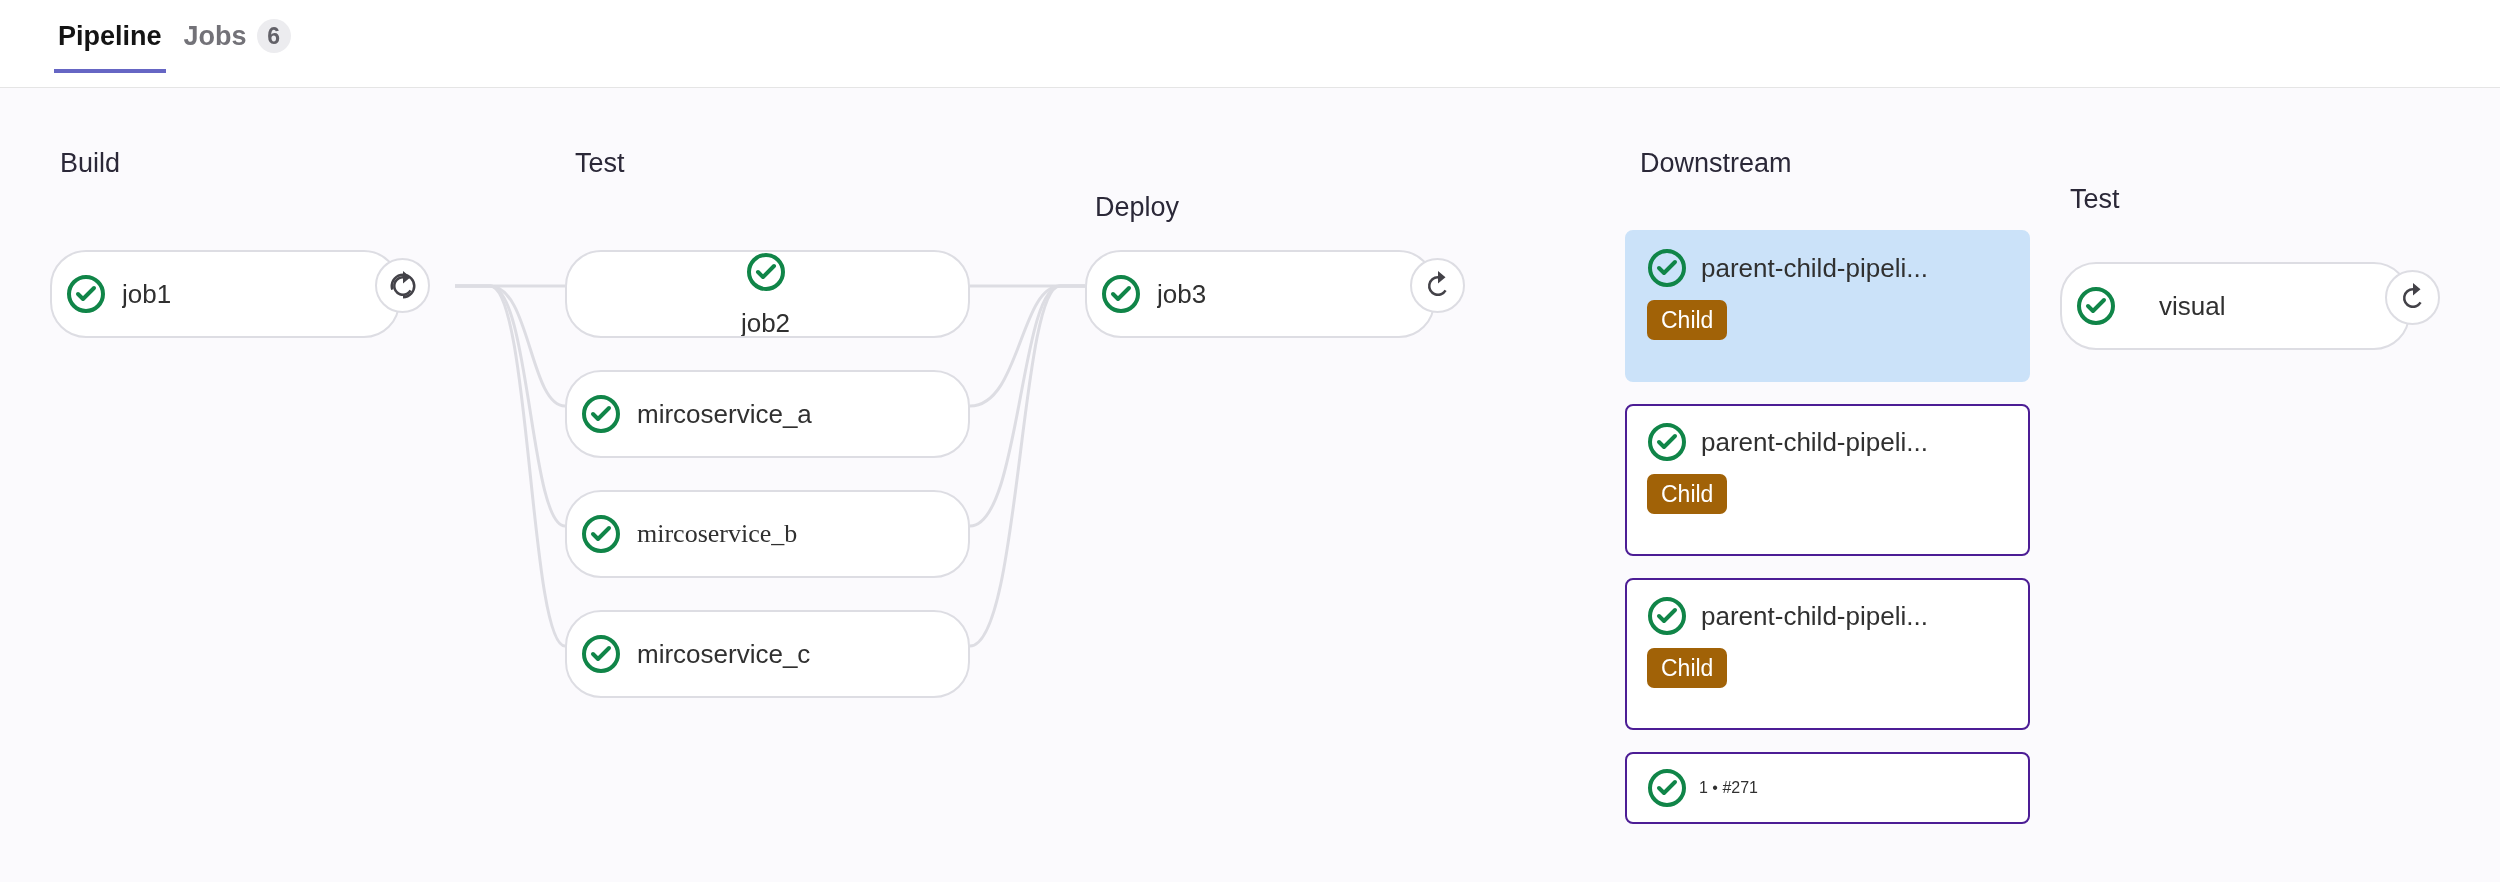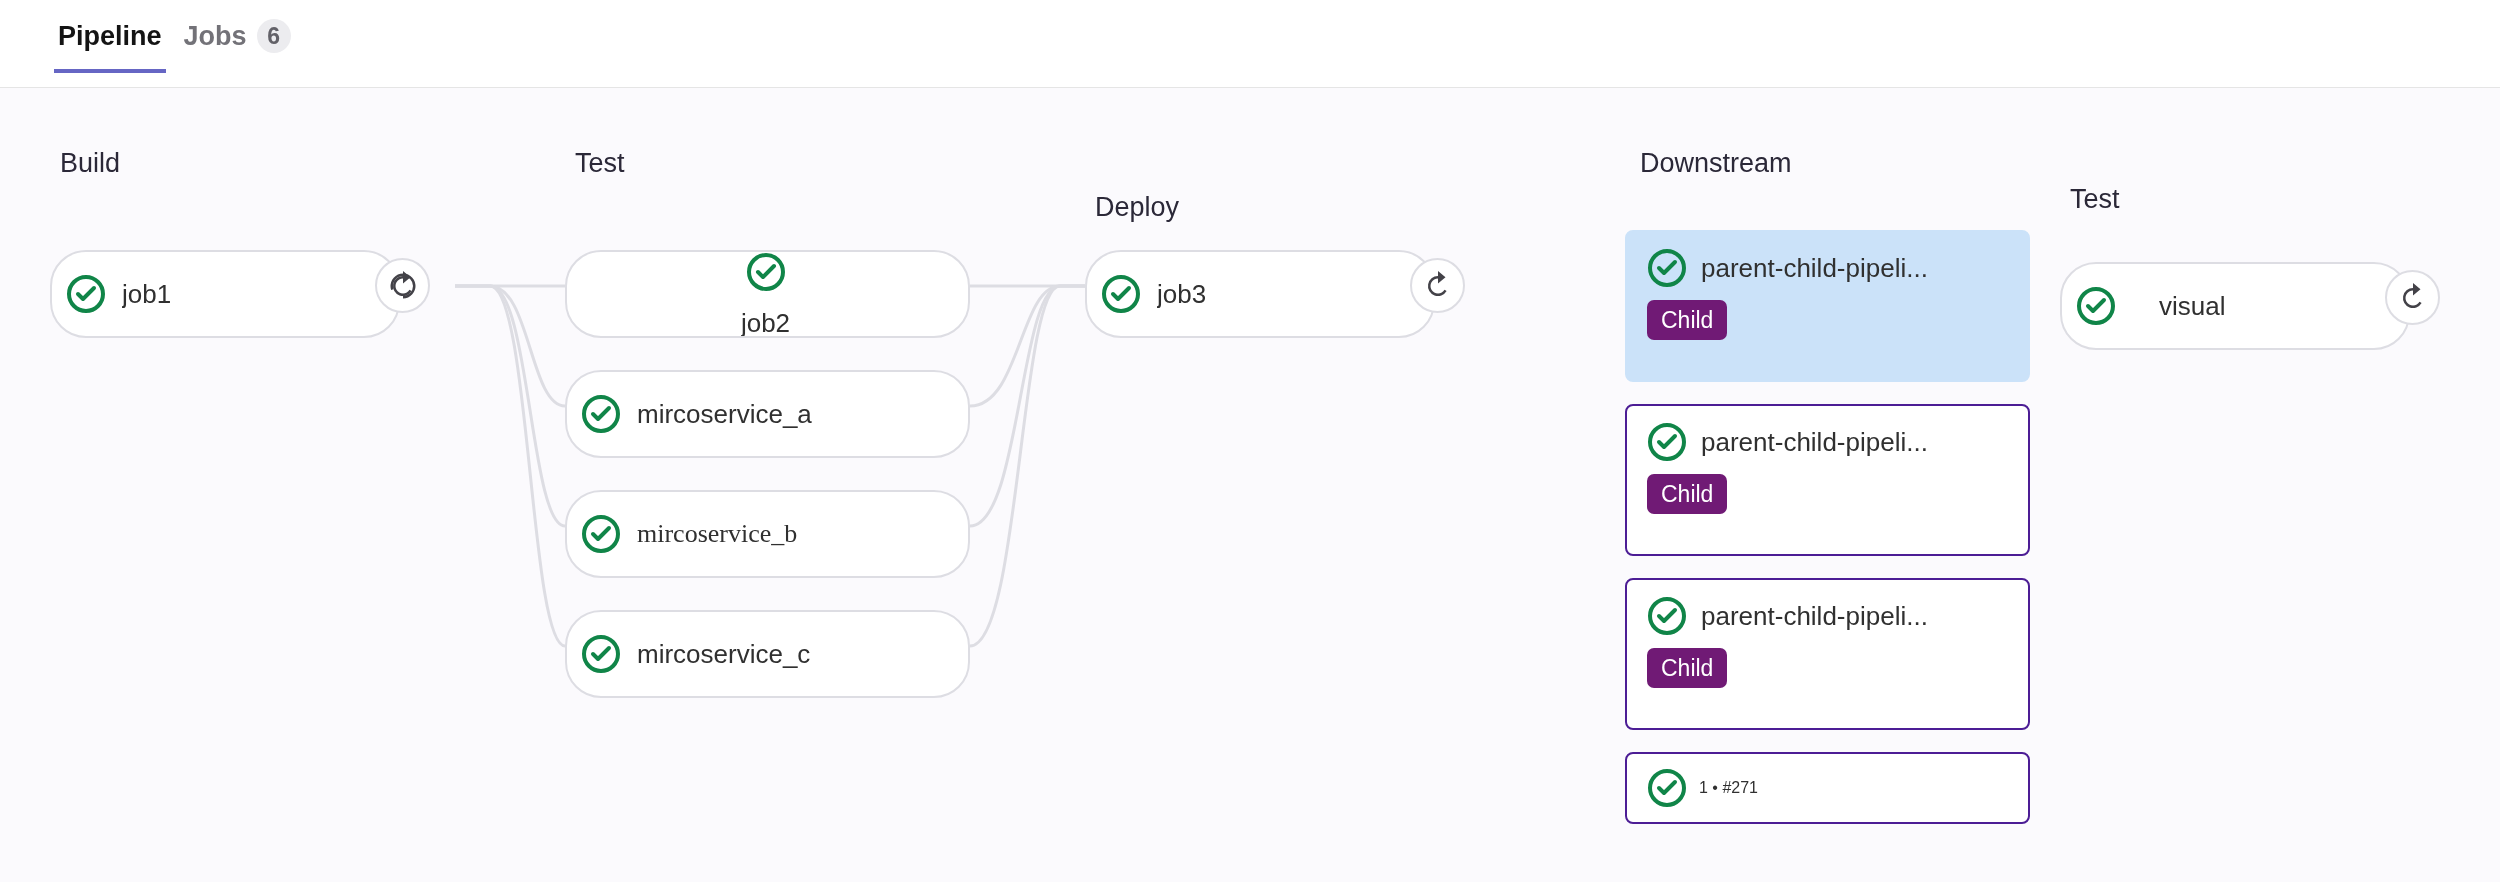--- a/index.html
+++ b/index.html
@@ -162,21 +162,21 @@
     align-items: center;
   }
 
   .child-badge {
     display: inline-flex;
     align-items: center;
     justify-content: center;
     height: 40px;
     padding: 0 14px;
     border-radius: 7px;
-    background: #701a75;
+    background: #a16207;
     color: #ffffff;
     font-size: 23px;
     font-weight: 500;
     width: fit-content;
   }
 
   
   svg.connectors {
     position: absolute;
     top: 0; left: 0;

